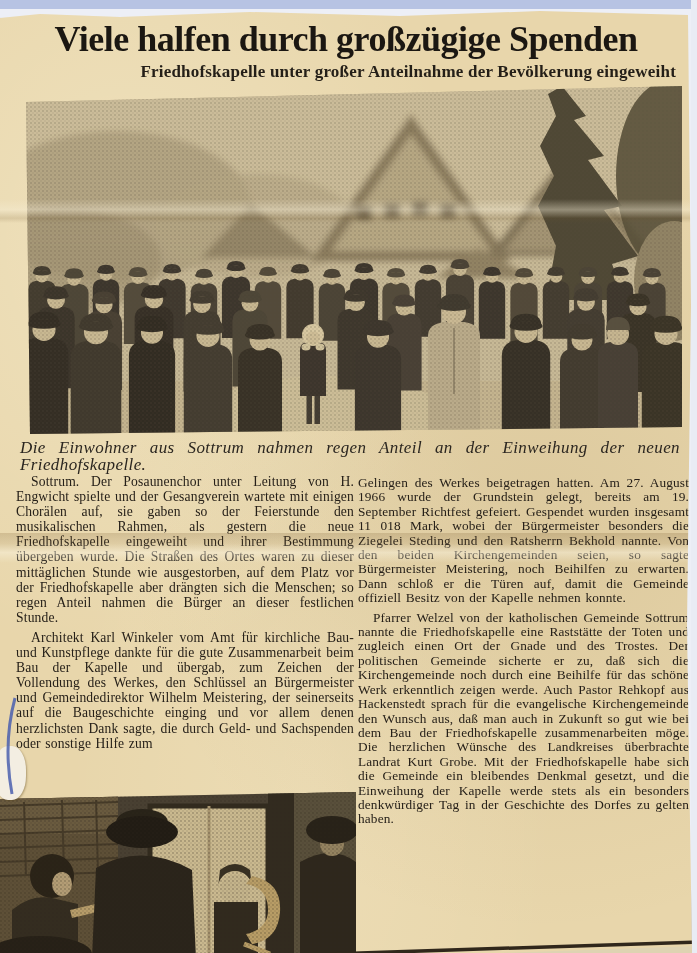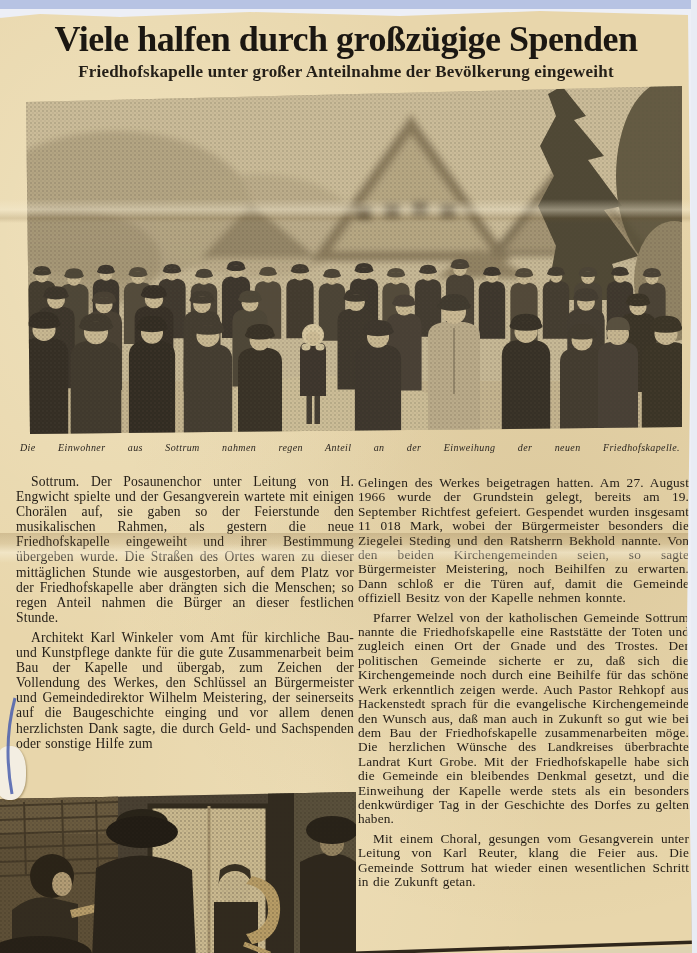--- a/index.html
+++ b/index.html
@@ -20,30 +20,30 @@
     clip-path: polygon(0px 12px,40px 8px,120px 11px,250px 6px,400px 10px,540px 5px,688px 9px,691px 300px,687px 620px,692px 947px,0px 947px);
     box-shadow:0 0 8px rgba(55,65,110,.45);
   }
   .headline{
     position:absolute;left:16px;top:12px;width:660px;
     font-size:36px;font-weight:bold;color:#1b1712;text-align:center;
     letter-spacing:-0.5px;white-space:nowrap;
   }
   .subheadline{
     position:absolute;left:16px;top:56px;width:660px;
-    font-size:17px;font-weight:bold;color:#241f18;text-align:center;letter-spacing:.2px;
+    font-size:17px;font-weight:bold;color:#241f18;text-align:right;letter-spacing:.2px;
   }
   .main-photo{
     position:absolute;left:26px;top:80px;width:656px;height:348px;
     clip-path:polygon(0 16px,100% 0,100% 98%,4px 100%);
   }
   .main-photo svg{display:block;width:100%;height:100%;}
   .photo-caption{
     position:absolute;left:20px;top:434px;width:660px;
-    font-style:italic;font-size:10px;color:#2b2620;letter-spacing:.4px;
+    font-style:italic;font-size:17px;color:#2b2620;letter-spacing:.4px;
   }
   .photo-caption .cap-line{text-align:justify;text-align-last:justify;line-height:16.5px;}
   .col{
     position:absolute;text-align:justify;color:#262019;
     font-size:13.6px;line-height:15.1px;letter-spacing:.15px;word-spacing:1px;
   }
   .col-left{left:16px;top:468px;width:338px;}
   .col-right{left:358px;top:470px;width:331px;font-size:13.3px;line-height:14.4px;}
   .col p{margin:0 0 5px 0;text-indent:15px;}
   .col p.no-indent{text-indent:0;}
@@ -192,21 +192,20 @@
   </div>
 
   <div class="col col-left">
     <p><span class="dateline">Sottrum.</span><span> Der Posaunenchor unter Leitung von H. Engwicht spielte und der Gesangverein wartete mit einigen Chorälen auf, sie gaben so der Feierstunde den musikalischen Rahmen, als gestern die neue Friedhofskapelle eingeweiht und ihrer Bestimmung übergeben wurde. Die Straßen des Ortes waren zu dieser mittäglichen Stunde wie ausgestorben, auf dem Platz vor der Friedhofskapelle aber drängten sich die Menschen; so regen Anteil nahmen die Bürger an dieser festlichen Stunde.</span></p>
     <p>Architekt Karl Winkeler vom Amt für kirchliche Bau- und Kunstpflege dankte für die gute Zusammenarbeit beim Bau der Kapelle und übergab, zum Zeichen der Vollendung des Werkes, den Schlüssel an Bürgermeister und Gemeindedirektor Wilhelm Meistering, der seinerseits auf die Baugeschichte einging und vor allem denen herzlichsten Dank sagte, die durch Geld- und Sachspenden oder sonstige Hilfe zum</p>
   </div>
 
   <div class="col col-right">
     <p class="no-indent">Gelingen des Werkes beigetragen hatten. Am 27. August 1966 wurde der Grundstein gelegt, bereits am 19. September Richtfest gefeiert. Gespendet wurden insgesamt 11 018 Mark, wobei der Bürgermeister besonders die Ziegelei Steding und den Ratsherrn Bekhold nannte. Von den beiden Kirchengemeinden seien, so sagte Bürgermeister Meistering, noch Beihilfen zu erwarten. Dann schloß er die Türen auf, damit die Gemeinde offiziell Besitz von der Kapelle nehmen konnte.</p>
     <p>Pfarrer Welzel von der katholischen Gemeinde Sottrum nannte die Friedhofskapelle eine Raststätte der Toten und zugleich einen Ort der Gnade und des Trostes. Der politischen Gemeinde sicherte er zu, daß sich die Kirchengemeinde noch durch eine Beihilfe für das schöne Werk erkenntlich zeigen werde. Auch Pastor Rehkopf aus Hackenstedt sprach für die evangelische Kirchengemeinde den Wunsch aus, daß man auch in Zukunft so gut wie bei dem Bau der Friedhofskapelle zusammenarbeiten möge. Die herzlichen Wünsche des Landkreises überbrachte Landrat Kurt Grobe. Mit der Friedhofskapelle habe sich die Gemeinde ein bleibendes Denkmal gesetzt, und die Einweihung der Kapelle werde stets als ein besonders denkwürdiger Tag in der Geschichte des Dorfes zu gelten haben.</p>
-    <p>Mit einem Choral, gesungen vom Gesangverein unter Leitung von Karl Reuter, klang die Feier aus. Die Gemeinde Sottrum hat wieder einen wesentlichen Schritt in die Zukunft getan.</p>
   </div>
 
   <div class="bottom-photo">
     <svg viewBox="0 0 356 167" preserveAspectRatio="none">
       <defs>
         <pattern id="b-ht" width="4" height="4" patternUnits="userSpaceOnUse">
           <circle cx="1" cy="1" r="0.9" fill="#1d1811" opacity="0.30"></circle>
           <circle cx="3" cy="3" r="0.7" fill="#1d1811" opacity="0.22"></circle>
         </pattern>
       </defs>

